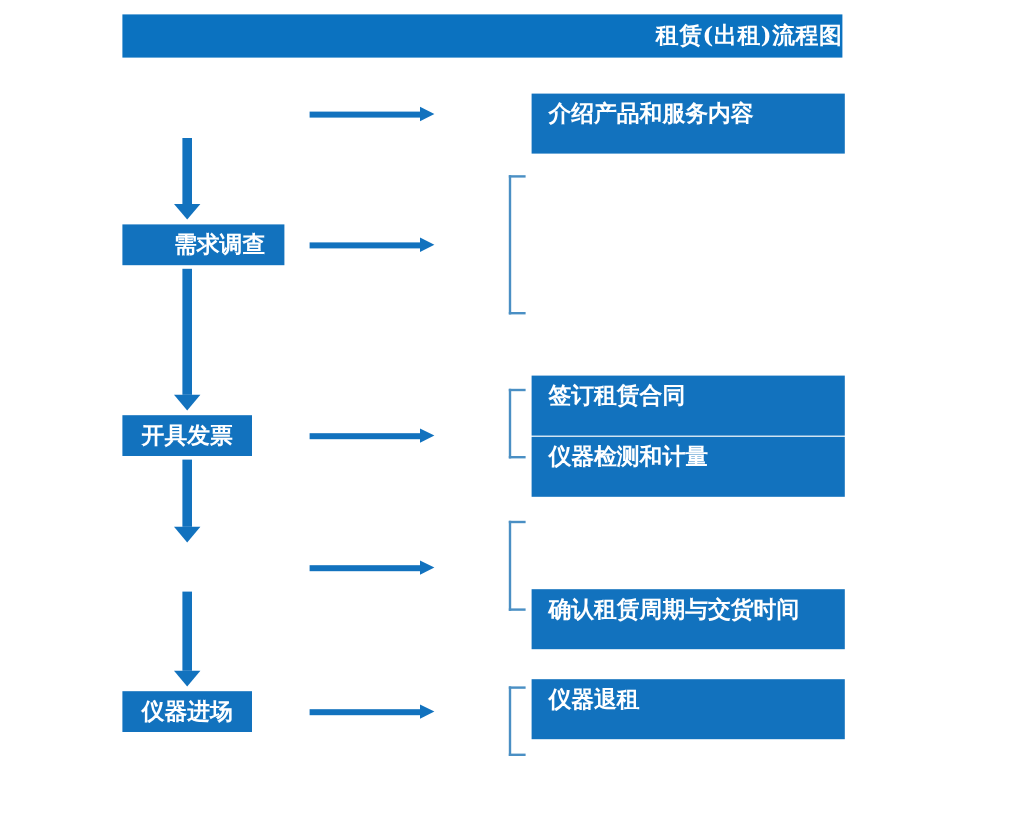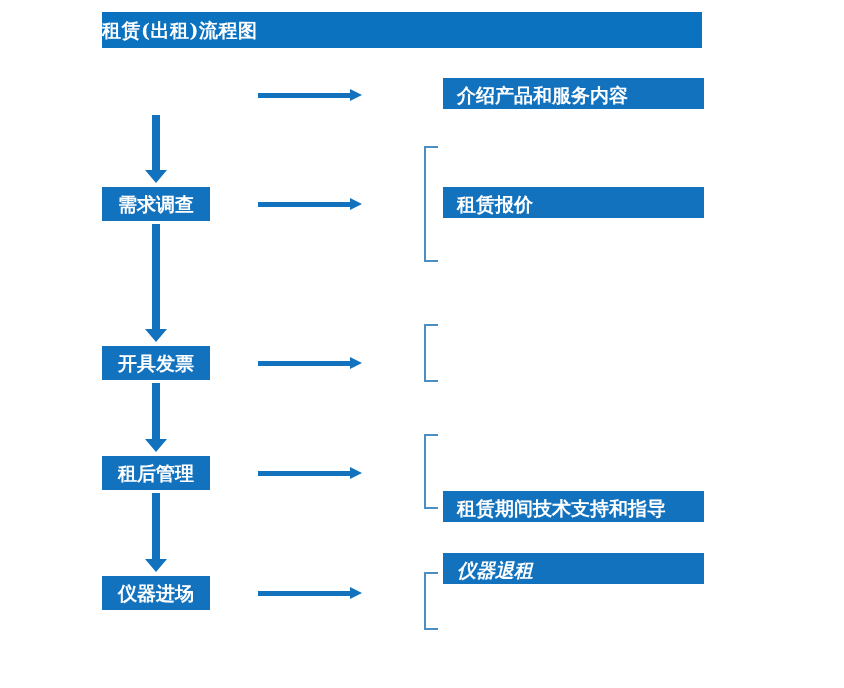--- a/index.html
+++ b/index.html
@@ -22,21 +22,21 @@
     position: absolute;
     left: 102px;
     top: 12px;
     width: 600px;
     height: 36px;
     background: #0b72c0;
     color: #ffffff;
     font-size: 19px;
     font-weight: bold;
     line-height: 36px;
-    text-align: left;
+    text-align: right;
     letter-spacing: 0.5px;
     font-family: "DejaVu Serif", "Liberation Serif", serif;
   }
   .stage-box {
     position: absolute;
     left: 102px;
     width: 108px;
     height: 34px;
     background: #1272be;
     color: #ffffff;
@@ -44,21 +44,21 @@
     font-weight: bold;
     line-height: 34px;
     text-align: center;
     font-family: "DejaVu Serif", "Liberation Serif", serif;
     white-space: nowrap;
   }
   .detail-box {
     position: absolute;
     left: 443px;
     width: 261px;
-    height: 31px;
+    height: 50px;
     background: #1272be;
     color: #ffffff;
     font-size: 19px;
     font-weight: bold;
     line-height: 34px;
     text-align: left;
     padding-left: 14px;
     box-sizing: border-box;
     font-family: "DejaVu Serif", "Liberation Serif", serif;
     white-space: nowrap;
@@ -132,71 +132,71 @@
     <div class="head" style="left:92px;"></div>
   </div>
 
   <div class="detail-box" style="top:78px;">介绍产品和服务内容</div>
 
   <div class="v-arrow" style="left:145px; top:115px; height:68px;">
     <div class="shaft" style="height:55px;"></div>
     <div class="head" style="top:55px;"></div>
   </div>
 
-  <div class="stage-box" style="top:187px;">需求调查</div>
+  <div class="stage-box" style="top:187px;padding-left:27px;">需求调查</div>
 
   <div class="h-arrow" style="left:258px; top:196px; width:104px;">
     <div class="shaft" style="width:92px;"></div>
     <div class="head" style="left:92px;"></div>
   </div>
 
   <div class="bracket" style="left:424px; top:146px; width:14px; height:116px;"></div>
 
-  <div class="detail-box" style="top:187px;">租赁报价</div>
 
   <div class="v-arrow" style="left:145px; top:224px; height:118px;">
     <div class="shaft" style="height:105px;"></div>
     <div class="head" style="top:105px;"></div>
   </div>
 
   <div class="stage-box" style="top:346px;">开具发票</div>
 
   <div class="h-arrow" style="left:258px; top:355px; width:104px;">
     <div class="shaft" style="width:92px;"></div>
     <div class="head" style="left:92px;"></div>
   </div>
 
   <div class="bracket" style="left:424px; top:324px; width:14px; height:58px;"></div>
 
+  <div class="detail-box" style="top:313px;">签订租赁合同</div>
+  <div class="detail-box" style="top:364px;">仪器检测和计量</div>
 
   <div class="v-arrow" style="left:145px; top:383px; height:69px;">
     <div class="shaft" style="height:56px;"></div>
     <div class="head" style="top:56px;"></div>
   </div>
 
-  <div class="stage-box" style="top:456px;">租后管理</div>
 
   <div class="h-arrow" style="left:258px; top:465px; width:104px;">
     <div class="shaft" style="width:92px;"></div>
     <div class="head" style="left:92px;"></div>
   </div>
 
   <div class="bracket" style="left:424px; top:434px; width:14px; height:75px;"></div>
 
-  <div class="detail-box" style="top:491px;">租赁期间技术支持和指导</div>
+  <div class="detail-box" style="top:491px;">确认租赁周期与交货时间</div>
 
   <div class="v-arrow" style="left:145px; top:493px; height:79px;">
     <div class="shaft" style="height:66px;"></div>
     <div class="head" style="top:66px;"></div>
   </div>
 
   <div class="stage-box" style="top:576px;">仪器进场</div>
 
   <div class="h-arrow" style="left:258px; top:585px; width:104px;">
     <div class="shaft" style="width:92px;"></div>
     <div class="head" style="left:92px;"></div>
   </div>
 
   <div class="bracket" style="left:424px; top:572px; width:14px; height:58px;"></div>
 
-  <div class="detail-box" style="top:553px;font-style:italic;">仪器退租</div>
+  <div class="detail-box" style="top:566px;">仪器退租</div>
 
 </div>
 
 </body></html>

